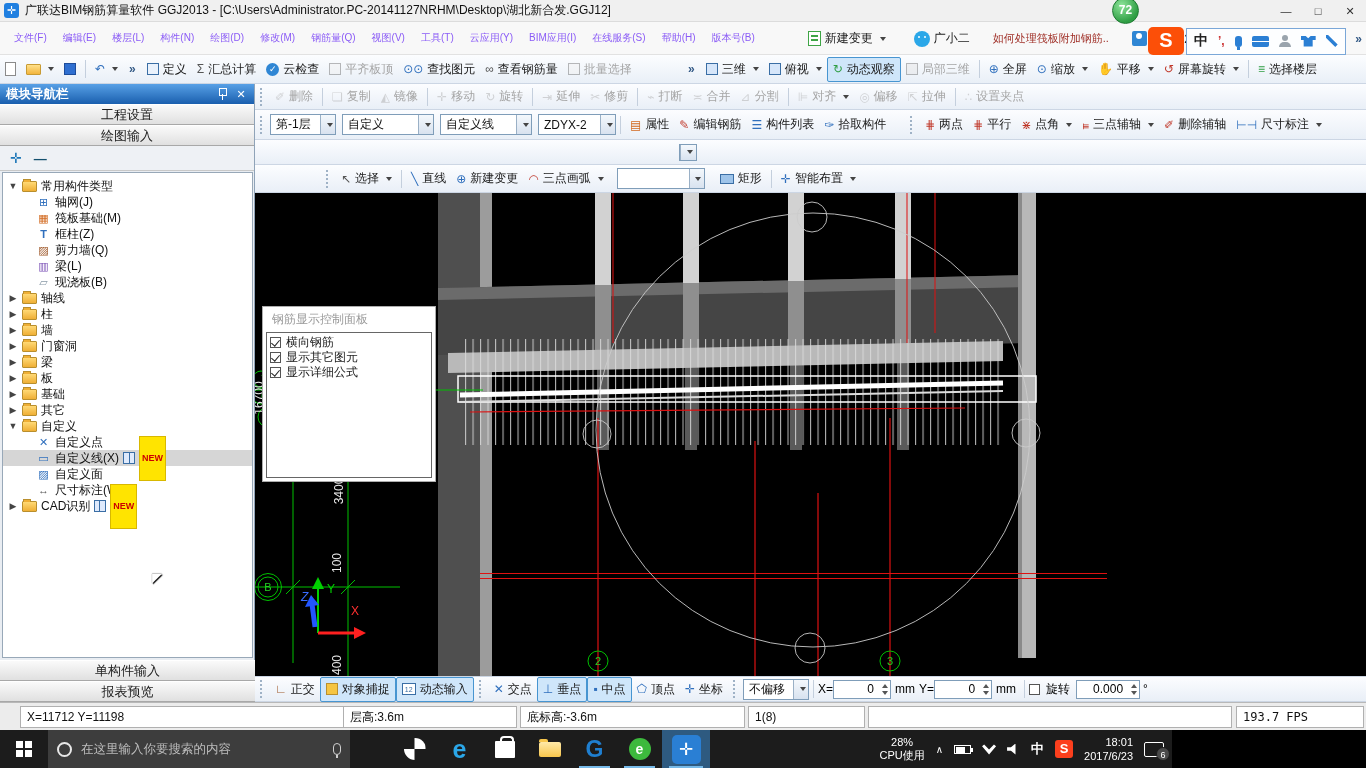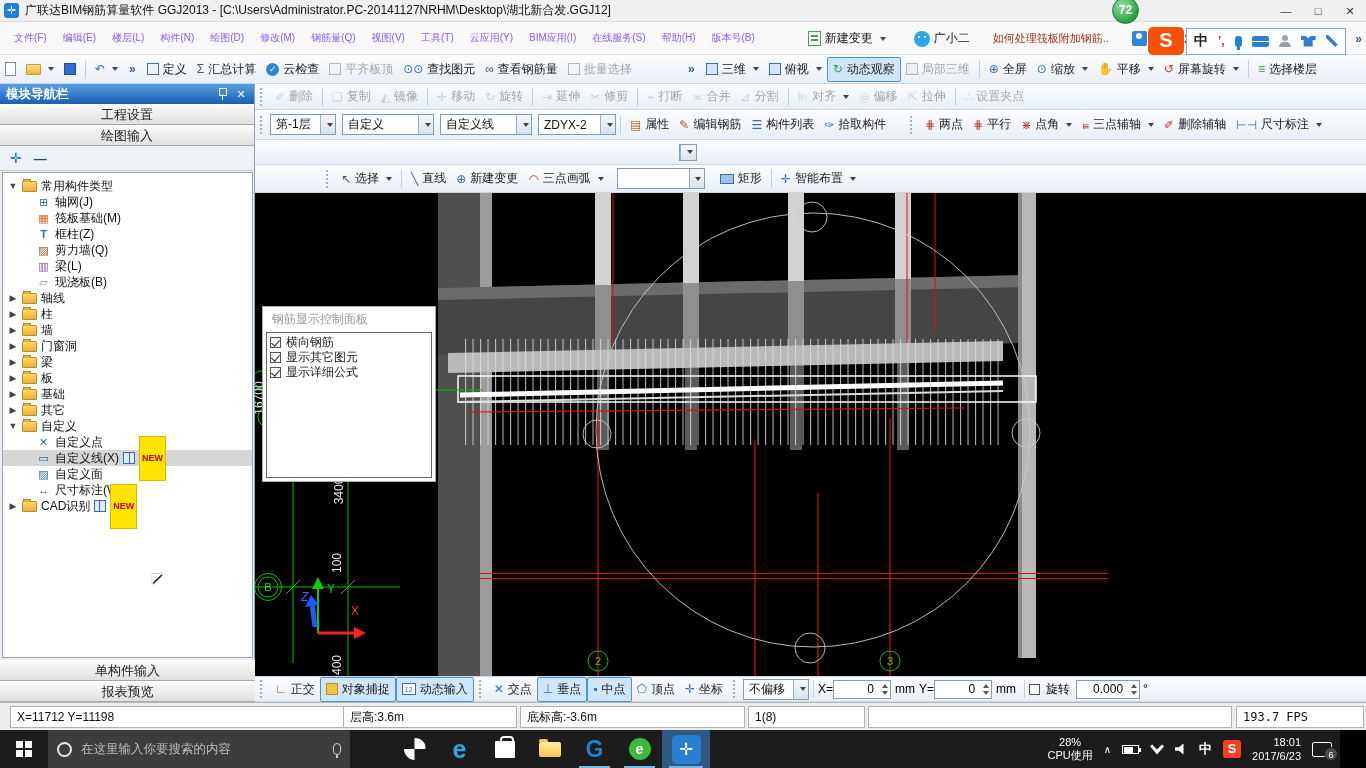--- a/index.html
+++ b/index.html
@@ -130,21 +130,21 @@
 #panel{position:absolute;left:7px;top:113px;width:174px;height:176px;background:#fff;
   border:1px solid #adadad;z-index:10}
 .p-title{height:24px;color:#9a9a9a;font-size:12px;display:flex;align-items:center;padding-left:9px}
 .p-body{position:absolute;left:3px;right:3px;top:25px;bottom:3px;border:1px solid #666;background:#fff;padding:2px 3px}
 .p-row{height:15px;display:flex;align-items:center;gap:5px;font-size:12px;color:#222}
 
 #statusbar{position:absolute;left:0;top:702px;width:1366px;height:28px;background:#ececec;border-top:1px solid #b8b8b8}
 .scell{position:absolute;top:3px;height:22px;background:#fff;border:1px solid #b0b0b0;
   font-size:12px;line-height:20px;padding:0 6px;color:#111;white-space:nowrap}
 
-#taskbar{position:absolute;left:0;top:730px;width:1340px;height:38px;background:#1c1c1c;
+#taskbar{position:absolute;left:0;top:730px;width:1172px;height:38px;background:#1c1c1c;
   display:flex;align-items:stretch}
 .tb-start{width:48px;display:flex;align-items:center;justify-content:center;flex:none}
 .winlogo{width:16px;height:16px;display:grid;grid-template-columns:1fr 1fr;grid-template-rows:1fr 1fr;gap:1.5px}
 .winlogo i{background:#fff}
 .tb-search{width:302px;background:#3d3d3d;display:flex;align-items:center;padding:0 9px;gap:9px;
   margin-right:42px;flex:none}
 .cort{width:15px;height:15px;border:2px solid #e8e8e8;border-radius:50%;flex:none}
 .tb-search input{flex:1;background:transparent;border:none;outline:none;color:#cfcfcf;font-size:12.5px;
   font-family:"Liberation Sans",sans-serif}
 .tb-search input::placeholder{color:#bdbdbd}
@@ -855,21 +855,21 @@
     <span class="spin" style="width:64px">
         <span>0.000</span>
         <span class="up"></span>
         <span class="dn"></span>
       </span>
     <span style="margin-left:3px">°</span>
   </div>
 </div>
 
 <div id="statusbar">
-  <span class="scell" style="left:10px;width:339px">X=11712 Y=11198</span>
+  <span class="scell" style="left:20px;width:339px">X=11712 Y=11198</span>
   <span class="scell" style="left:343px;width:174px">层高:3.6m</span>
   <span class="scell" style="left:520px;width:225px">底标高:-3.6m</span>
   <span class="scell" style="left:748px;width:117px">1(8)</span>
   <span class="scell" style="left:868px;width:364px"></span>
   <span class="scell" style="left:1236px;width:128px;font-family:'DejaVu Sans Mono',monospace">193.7 FPS</span>
 </div>
 
 <div id="taskbar">
   <div class="tb-start">
     <span class="winlogo">

